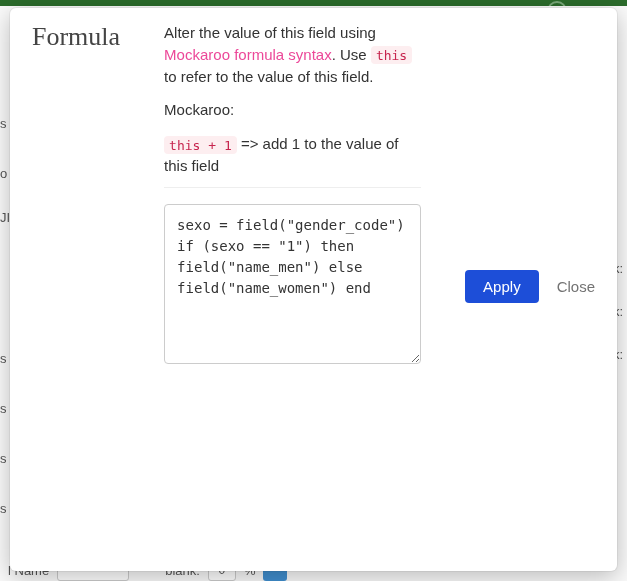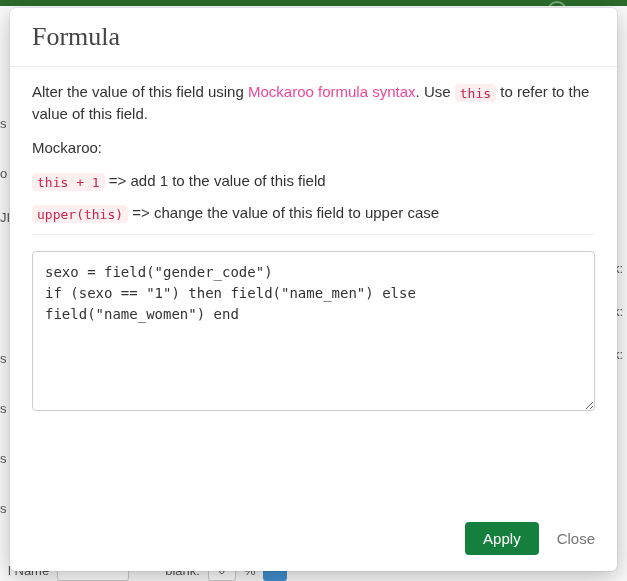--- a/index.html
+++ b/index.html
@@ -6,33 +6,33 @@
   .backdrop{position:absolute;inset:0;background:#2b6b2b}
   .nav{display:flex;align-items:center;height:22px;padding:0 20px;color:#cde9cd;font-size:11px;letter-spacing:.5px;opacity:.6}
   .nav span{margin-right:40px}
   .nav .sp{flex:1}
   .search-ic{width:16px;height:16px;border:2px solid #cde9cd;border-radius:50%;position:relative;opacity:.8}
   .search-ic:after{content:"";position:absolute;width:7px;height:2px;background:#cde9cd;transform:rotate(45deg);right:-6px;bottom:-2px}
   .page-bg{position:absolute;top:6px;left:0;right:0;bottom:0;background:#fafafa}
   .ghost{position:absolute;left:0;color:#555;font-size:13px}
   .ghost-row{position:absolute;left:8px;right:0;color:#555;font-size:13px;display:flex;align-items:center;gap:8px}
   .ghost-input{height:20px;border:1px solid #ccc;border-radius:3px;background:#fff;display:inline-block}
-  .modal{position:absolute;top:8px;left:10px;right:10px;bottom:10px;background:#fff;border-radius:6px;box-shadow:0 6px 24px rgba(0,0,0,.25),0 0 0 1px rgba(0,0,0,.05);display:flex;flex-direction:column}
+  .modal{position:absolute;top:8px;left:10px;right:10px;bottom:10px;background:#fff;border-radius:6px;box-shadow:0 6px 24px rgba(0,0,0,.25),0 0 0 1px rgba(0,0,0,.05);display:flex;flex-direction:row}
   .m-head{padding:14px 22px 14px}
   .m-title{font-family:"Segoe Script","Comic Sans MS",cursive;font-size:26px;color:#444;font-weight:400}
   .m-hr{height:1px;background:#eee;margin:0 0 0 0}
   .m-body{padding:14px 22px 10px;flex:1;overflow:auto;line-height:1.45;color:#333;font-size:15px}
   .m-body p{margin:0 0 12px 0}
   a.link{color:#ec4899;text-decoration:none}
   code.inline{font-family:Menlo,Consolas,monospace;font-size:13px;background:#fdeef0;color:#c7254e;padding:1.5px 5px;border-radius:4px}
   .ex-line{margin:0 0 10px 0;font-size:15px}
   .sep{height:1px;background:#eee;margin:10px 0 16px 0}
   textarea.editor{width:100%;box-sizing:border-box;height:160px;resize:vertical;border:1px solid #ccc;border-radius:4px;padding:10px 12px;font-family:Menlo,Consolas,monospace;font-size:14px;line-height:1.5;color:#333;outline:none}
   .m-foot{padding:10px 22px 16px;display:flex;justify-content:flex-end;align-items:center;gap:18px}
-  .btn-primary{background:#15803d;color:#fff;border:none;border-radius:4px;font-size:15px;padding:8px 18px;cursor:pointer}
+  .btn-primary{background:#1d4ed8;color:#fff;border:none;border-radius:4px;font-size:15px;padding:8px 18px;cursor:pointer}
   .btn-link{color:#737373;font-size:15px;cursor:pointer}
 </style>
 </head>
 <body>
 
 <div class="backdrop">
   <div class="nav">
     <span>DATASETS</span>
     <span>SCENARIOS</span>
     <span>PROJECTS</span>
@@ -69,23 +69,20 @@
   </div>
   <div class="m-hr"></div>
   <div class="m-body">
     <p>
       <span>Alter the value of this field using </span><a href="#" class="link">Mockaroo formula syntax</a><span>. Use </span><code class="inline">this</code><span> to refer to the value of this field.</span>
     </p>
     <p>Mockaroo:</p>
     <div class="ex-line">
       <code class="inline">this + 1</code><span> =&gt; add 1 to the value of this field</span>
     </div>
-    <div class="ex-line">
-      <code class="inline">upper(this)</code><span> =&gt; change the value of this field to upper case</span>
-    </div>
     <div class="sep"></div>
     <textarea class="editor" style="">sexo = field("gender_code")
 if (sexo == "1") then field("name_men") else field("name_women") end</textarea>
   </div>
   <div class="m-foot">
     <button class="btn-primary">Apply</button>
     <span class="btn-link">Close</span>
   </div>
 </div>
 

